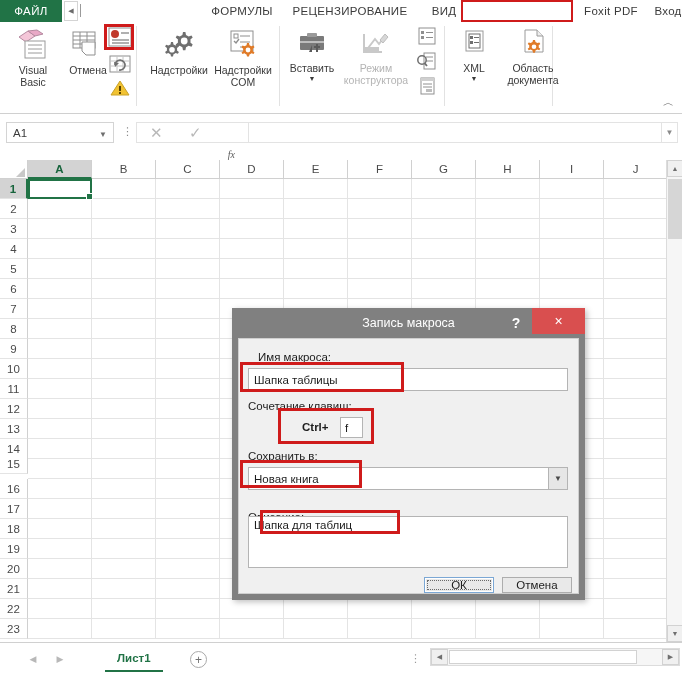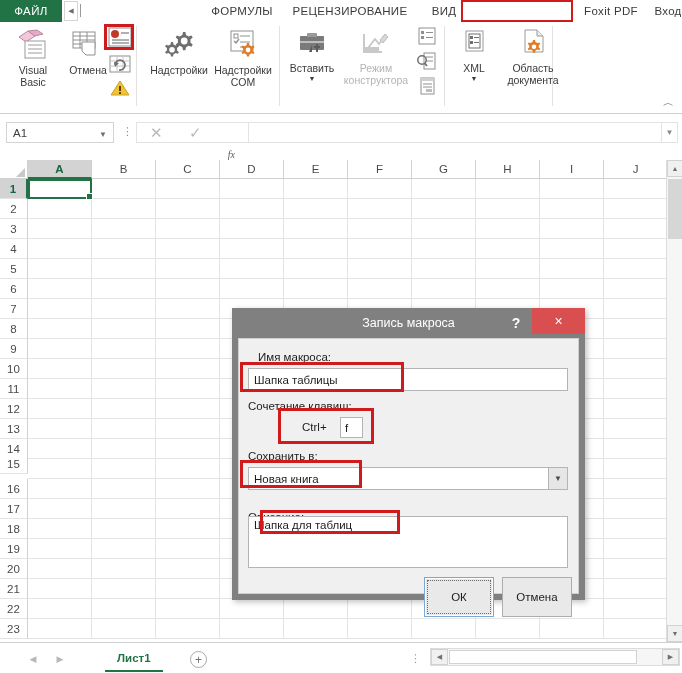--- a/index.html
+++ b/index.html
@@ -309,21 +309,21 @@
   .key-input {
     position: absolute;
     width: 23px; height: 21px;
     background: #ffffff; border: 1px solid #b4b4b4;
     font-size: 11.5px; color: #1d1d1d;
     display: flex; align-items: center;
     padding-left: 4px;
   }
   .dlg-btn {
     position: absolute;
-    height: 40px;
+    height: 16px;
     background: #e9e9e9; border: 1px solid #adadad;
     font-size: 11.5px; color: #1d1d1d;
     display: flex; align-items: center; justify-content: center;
   }
   .dlg-btn.focused {
     border: 1px solid #7ba7d4;
     box-shadow: inset 0 0 0 1px #ffffff;
   }
   .dlg-btn.focused .inner-dots {
     position: absolute; left: 2px; top: 2px; right: 2px; bottom: 2px;
@@ -899,21 +899,21 @@
       <div class="dlg-lbl" style="left:19px;top:12px;">
         <u>И</u><span>мя макроса:</span>
       </div>
       <div class="dlg-input" style="left:9px;top:29px;width:320px;height:23px;align-items:center;">
         <span>Шапка таблицы</span>
       </div>
 
       <div class="dlg-lbl" style="left:9px;top:61px;">
         <span>Сочетание клавиш:</span>
       </div>
-      <div class="ctrl-key" style="left:63px;top:82px;">Ctrl+</div>
+      <div class="ctrl-key" style="left:63px;top:82px;font-weight:bold;">Ctrl+</div>
       <div class="key-input" style="left:101px;top:78px;">
         <span>f</span>
       </div>
 
       <div class="dlg-lbl" style="left:9px;top:111px;">
         <span>Сохранить </span><u>в</u><span>:</span>
       </div>
       <div class="dlg-combo" style="left:9px;top:128px;width:320px;height:23px;">
         <span>Новая книга</span>
         <span class="combo-arrow">▼</span>

